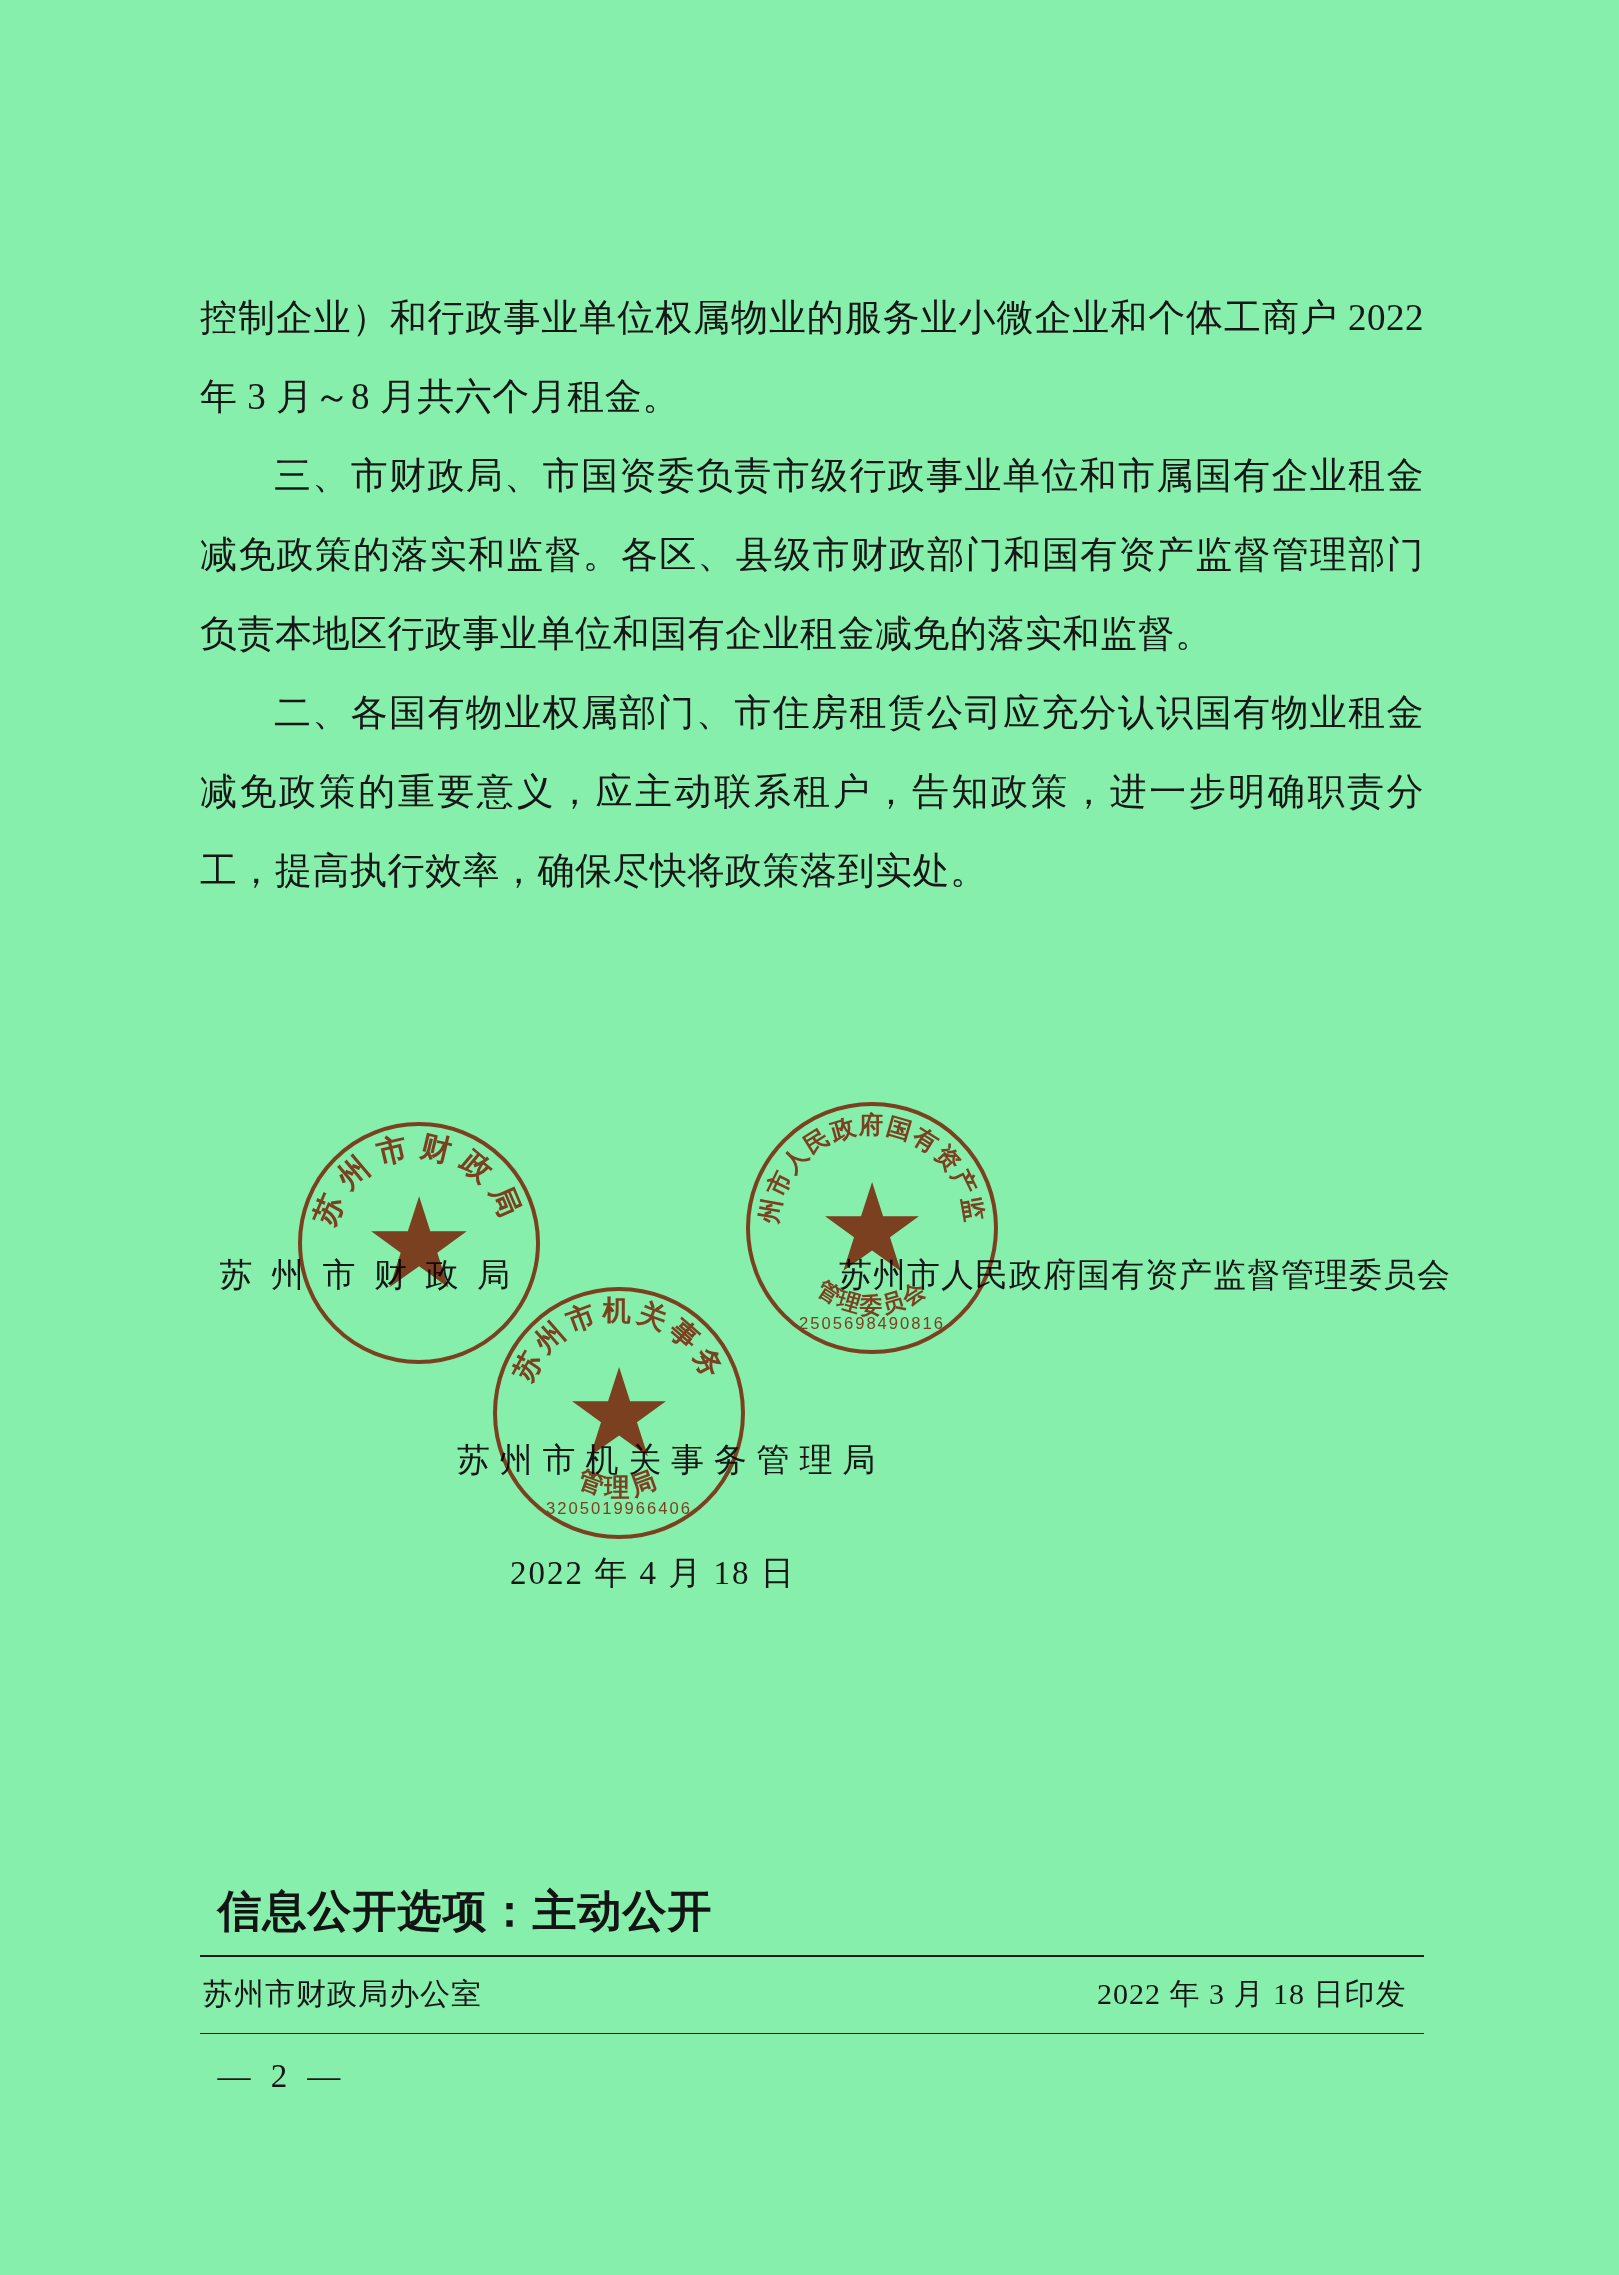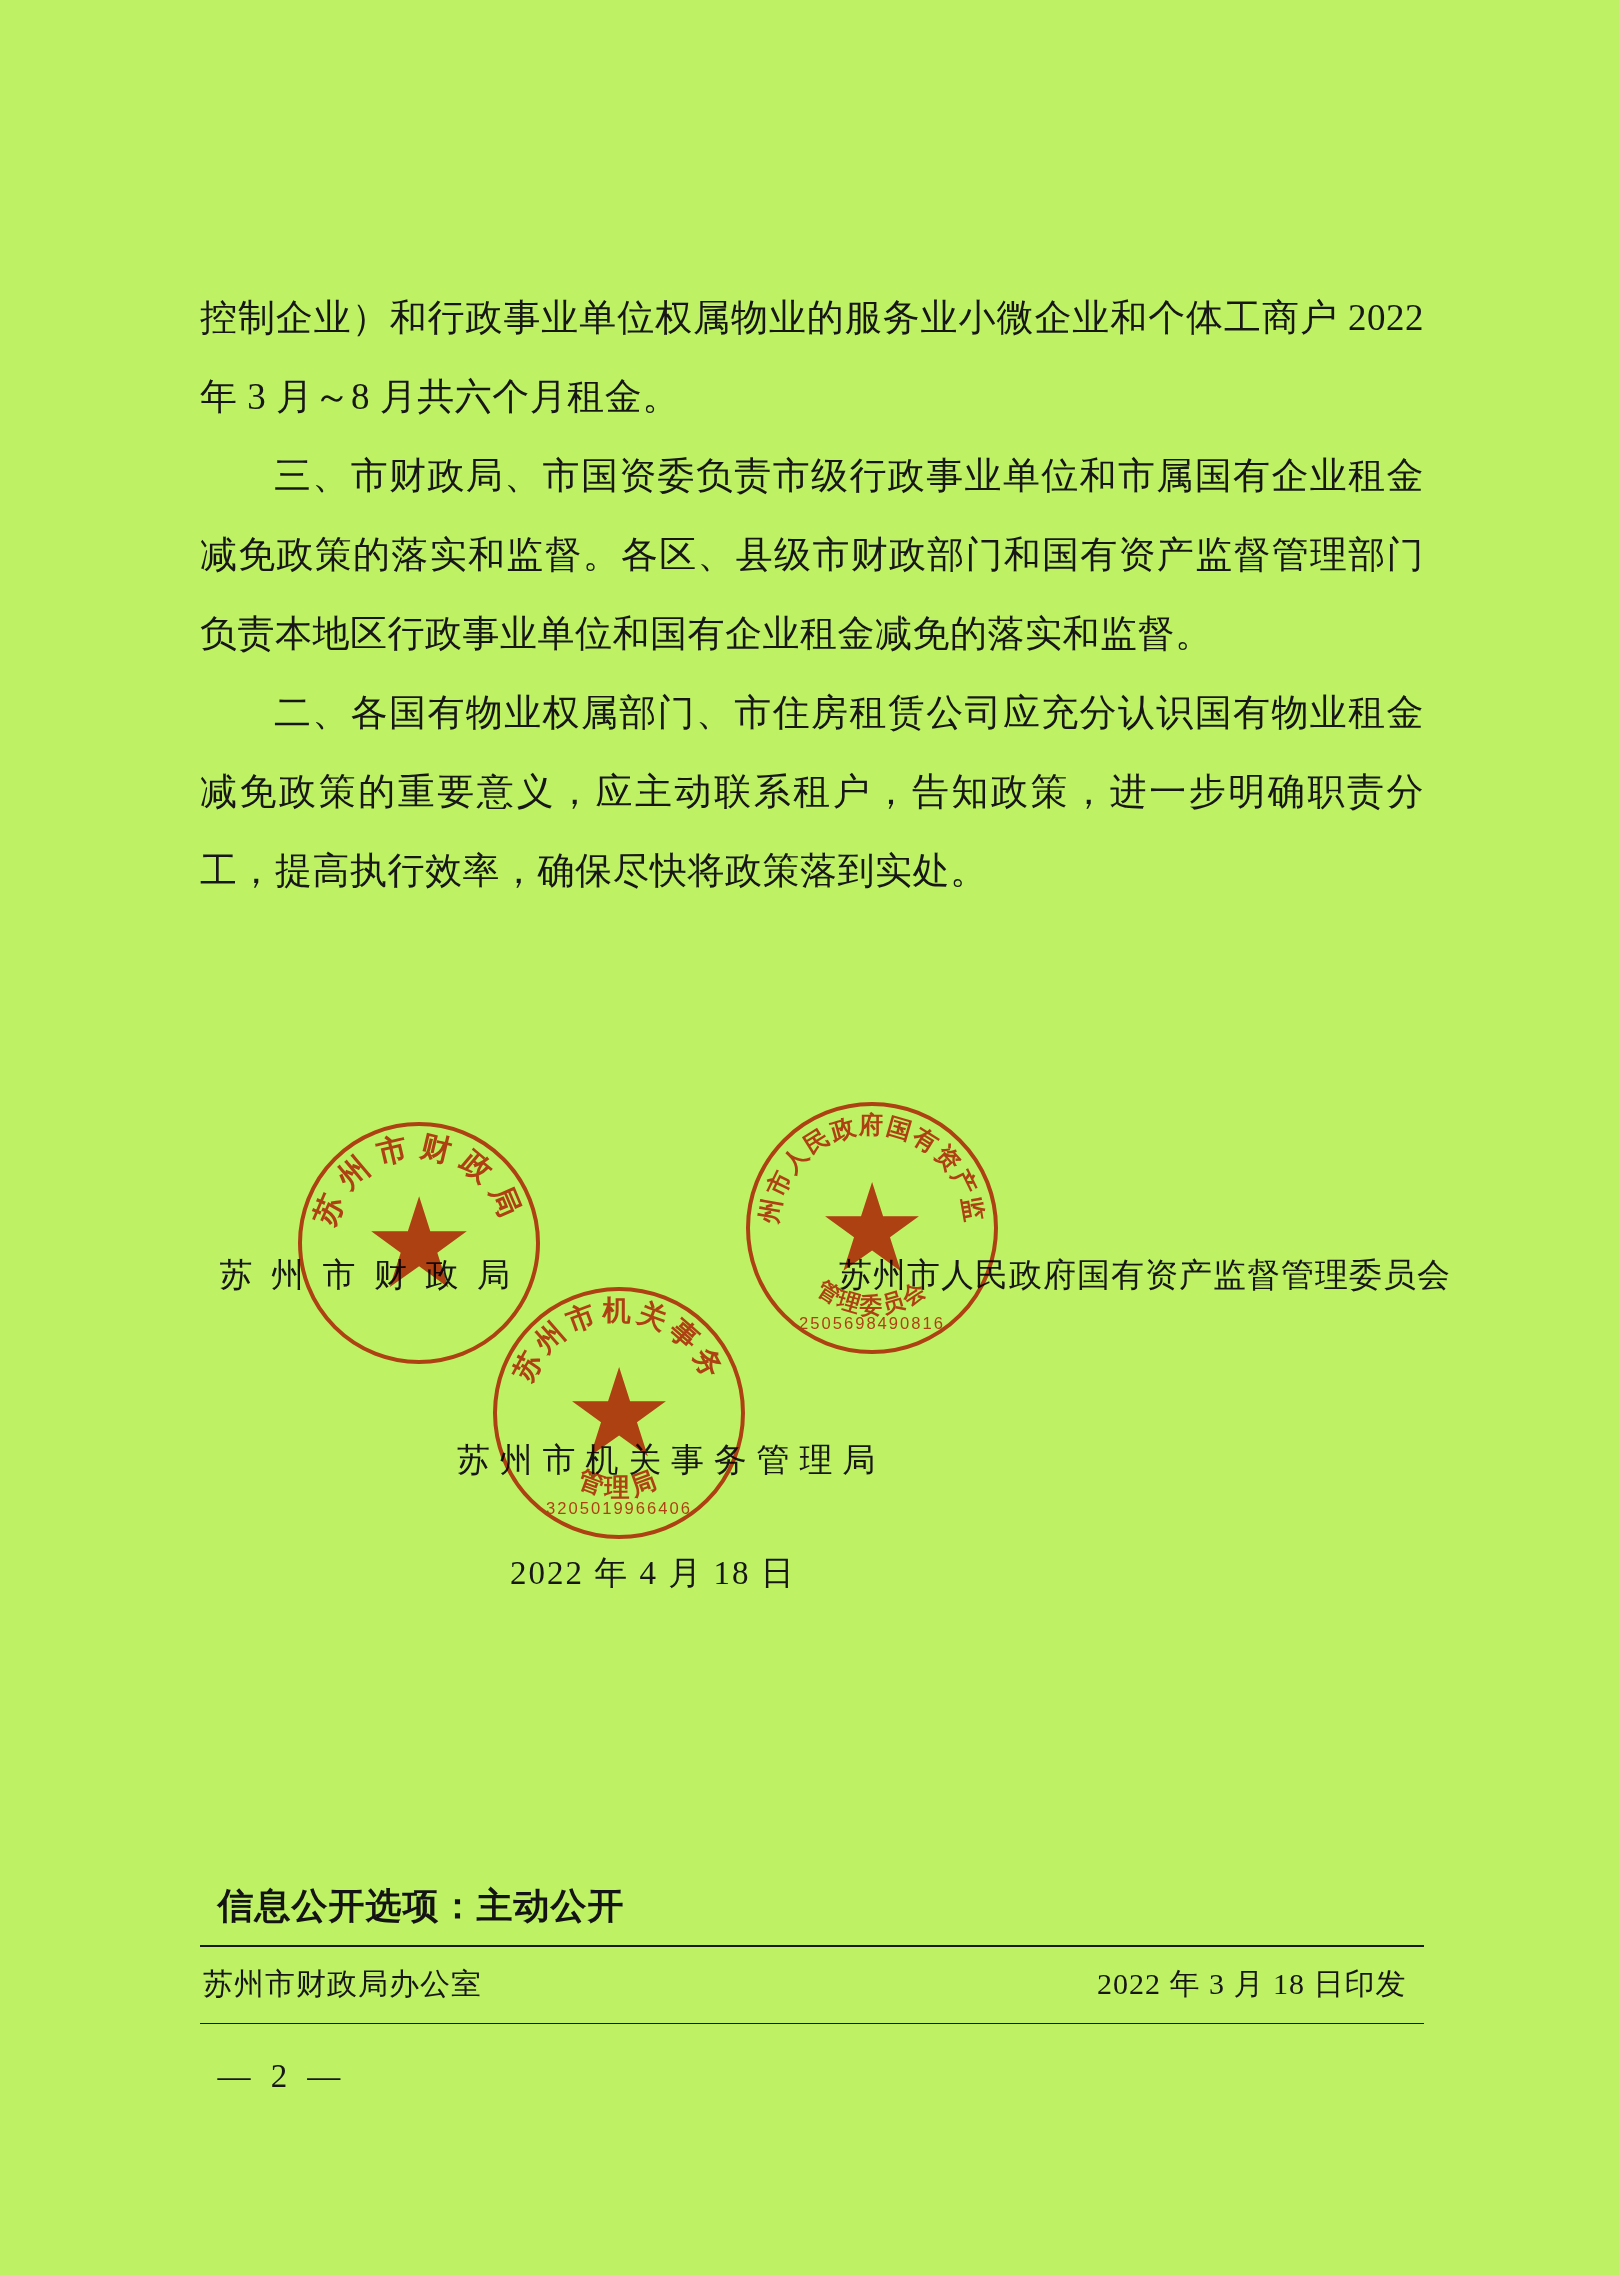--- a/index.html
+++ b/index.html
@@ -11,21 +11,21 @@
     width: 1620px;
     height: 2275px;
     font-family: "Liberation Serif", "DejaVu Serif", serif;
     color: #1a1a1a;
     position: relative;
     overflow: hidden;
   }
   .page {
     position: absolute;
     inset: 0;
-    background: #bef264;
+    background: #86efac;
   }
   .content {
     position: absolute;
     left: 200px;
     top: 0;
     width: 1224px;
     height: 2275px;
   }
 
   
@@ -163,21 +163,21 @@
     top: 1882px;
     width: 1224px;
   }
   .footer-rule {
     height: 2px;
     background: #1a1a1a;
     width: 100%;
   }
   .footer-rule.thin { height: 1.5px; }
   .disclosure {
-    font-size: 36px;
+    font-size: 44px;
     font-family: Liberation Serif, serif;
     font-weight: 600;
     letter-spacing: 1px;
     padding: 0 0 13.7px 17.6px;
     color: #141414;
   }
   .footer-row {
     position: relative;
     height: 76px;
   }

